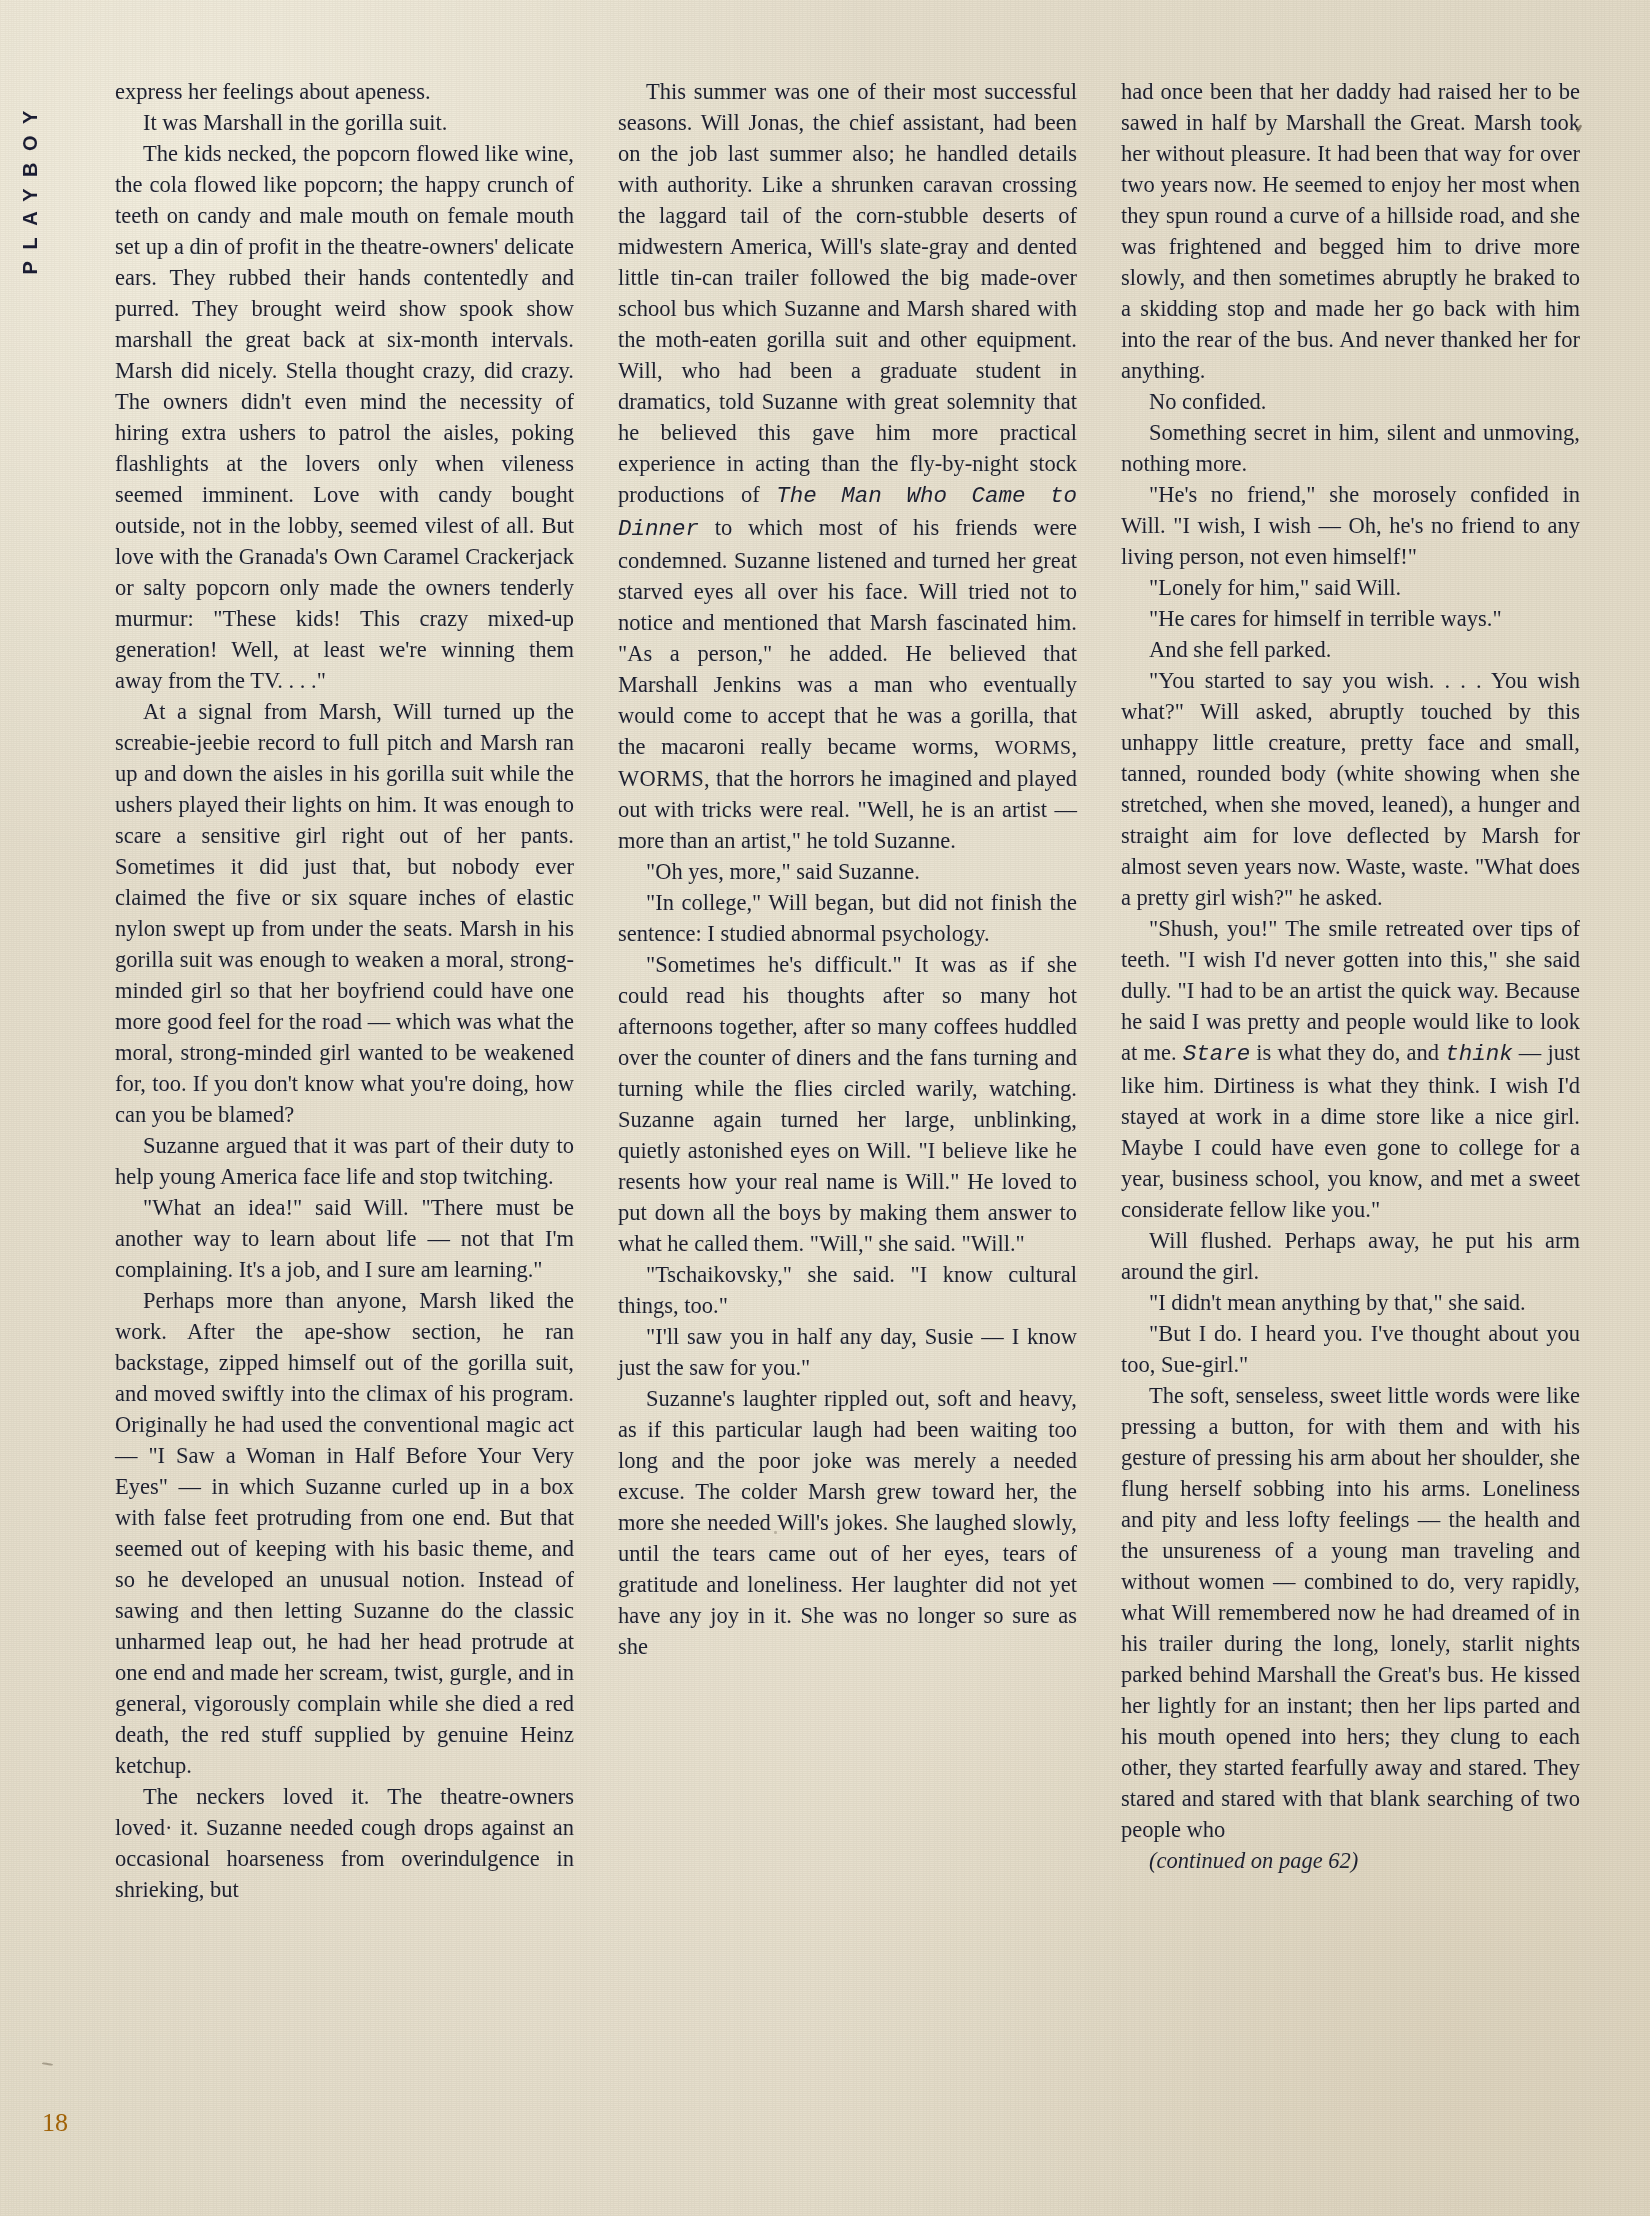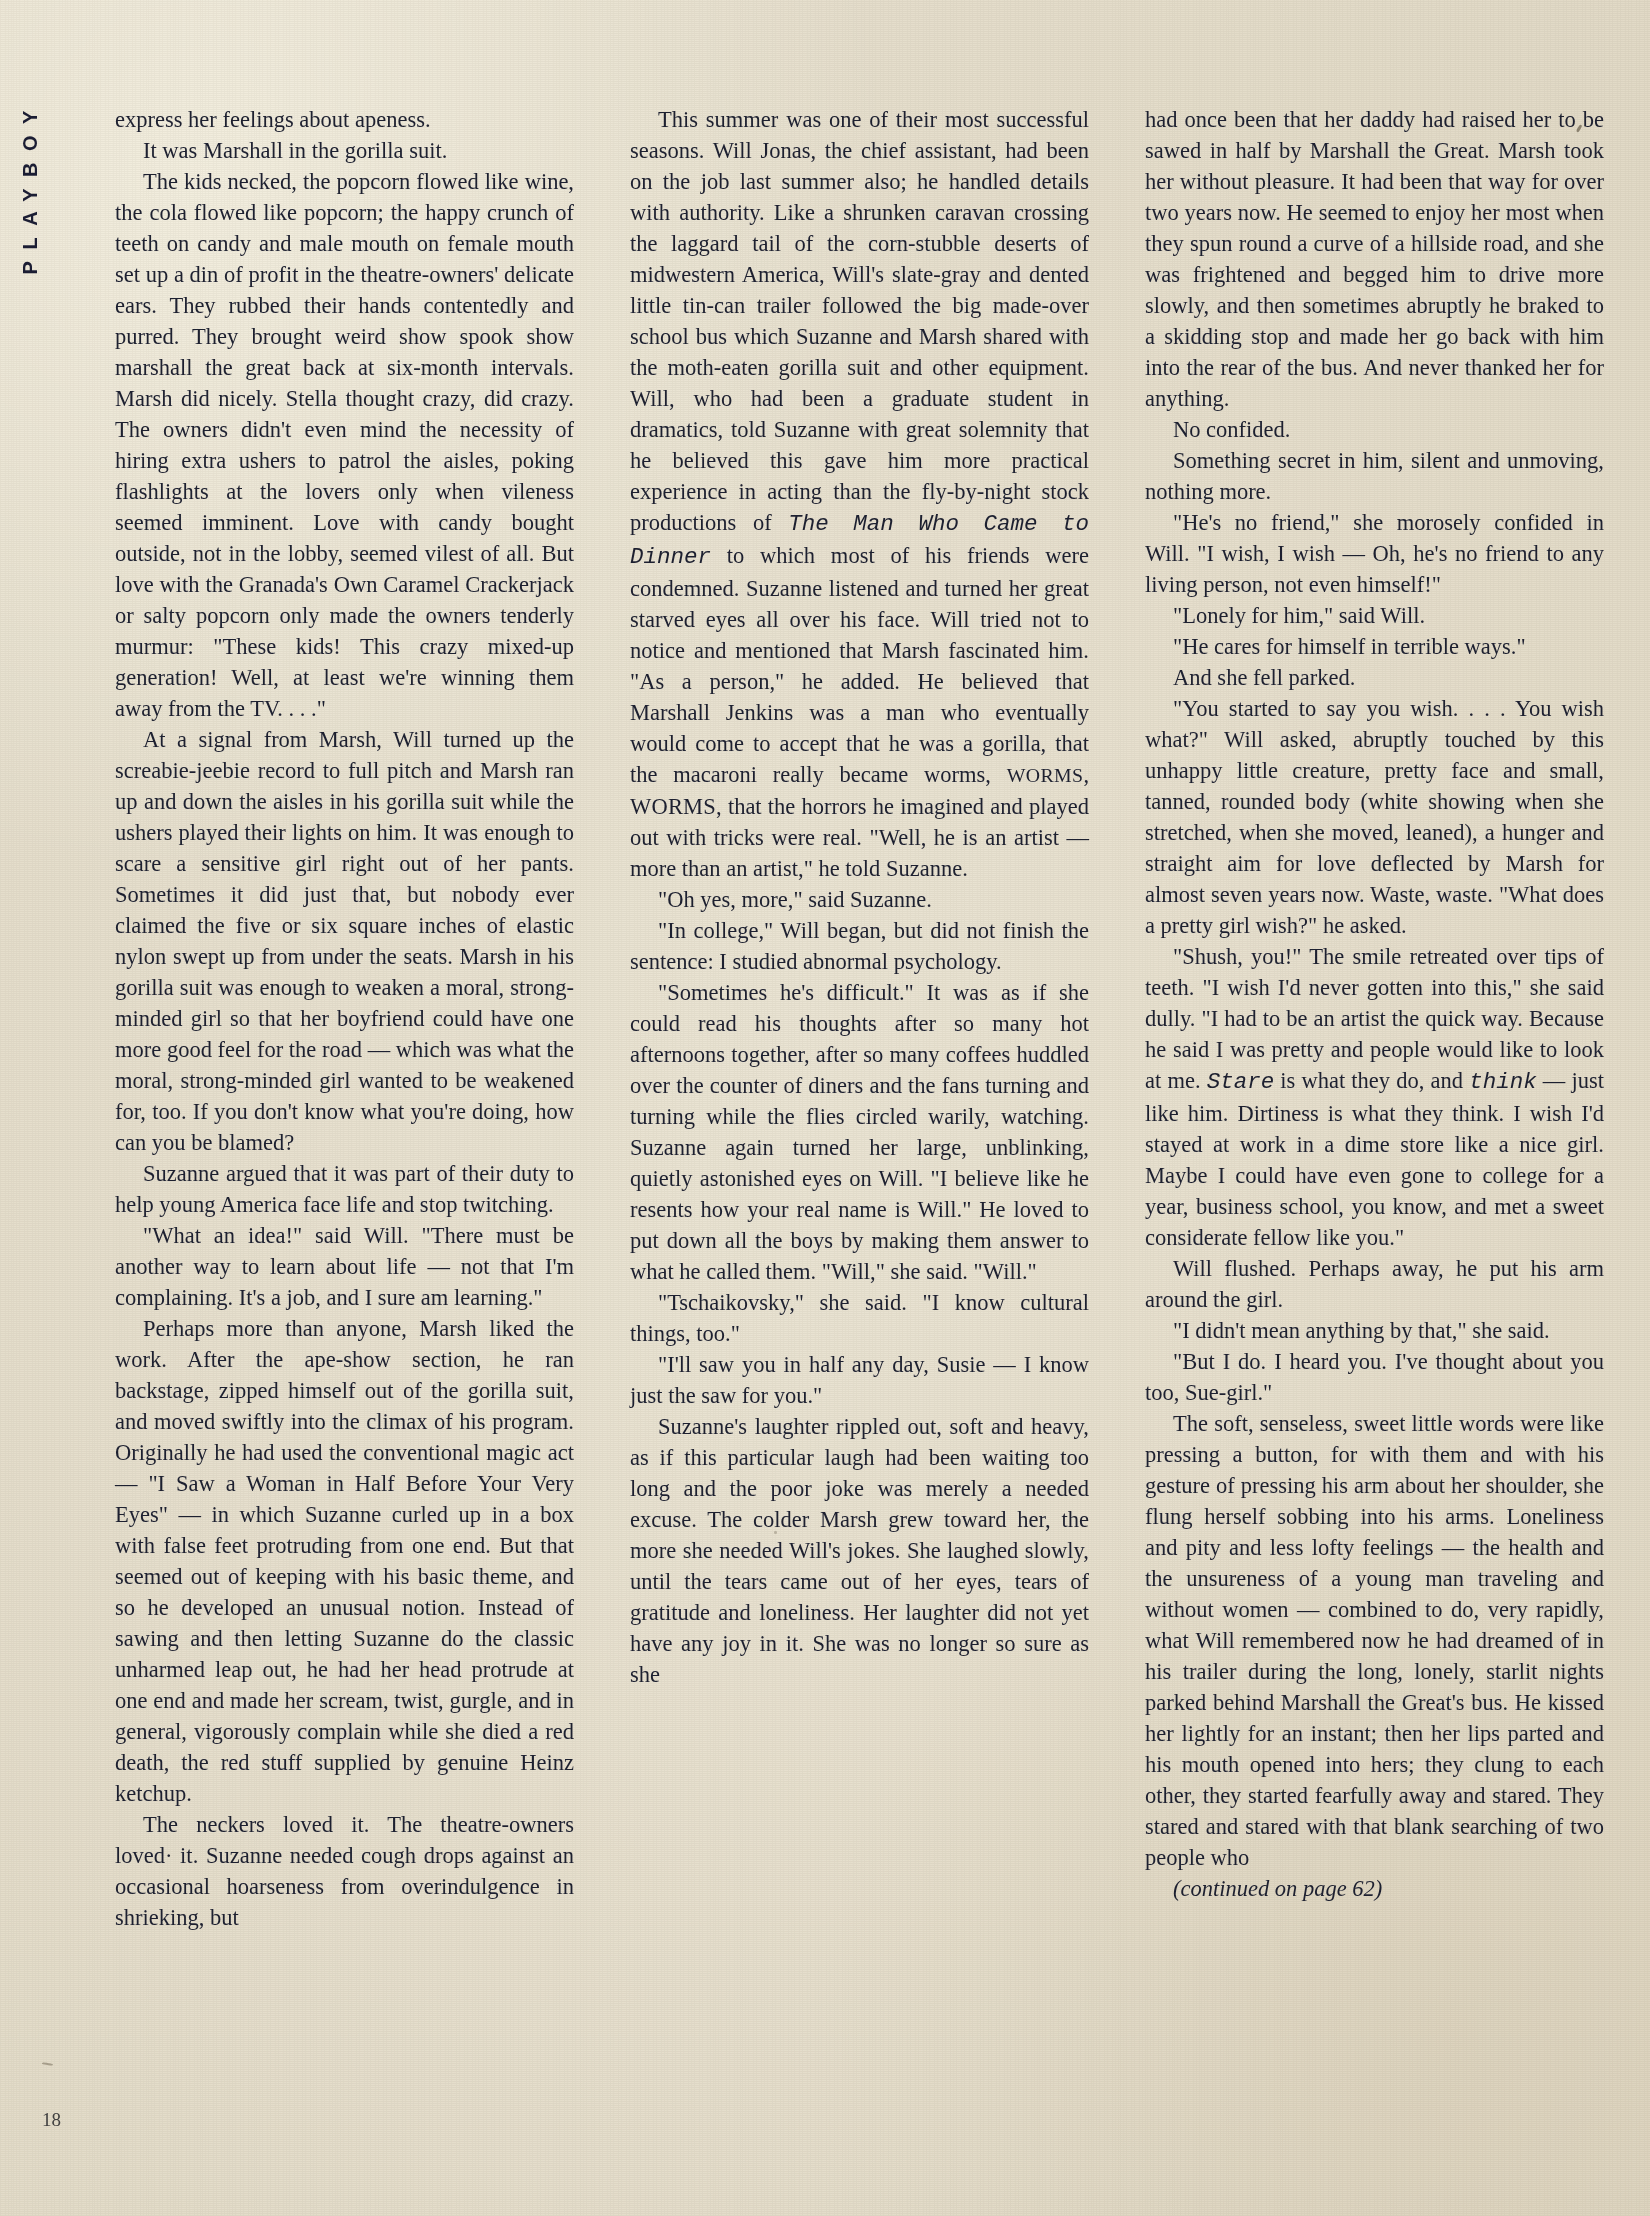--- a/index.html
+++ b/index.html
@@ -67,25 +67,25 @@
     font-size: 20px;
     letter-spacing: 11.5px;
     color: #1b1d33;
     text-indent: 11.5px;
   }
 
   
   .columns {
     position: absolute;
     left: 115px;
-    top: 104px;
+    top: 76px;
     width: 1477px;
     height: 2023px;
     display: flex;
-    gap: 56px;
+    gap: 44px;
     z-index: 7;
   }
   .col {
     width: 459px;
     flex: 0 0 459px;
     position: relative;
   }
   .col p {
     margin: 0;
     font-size: 22.5px;
@@ -100,23 +100,23 @@
 
   .col i, .col em { font-style: italic; font-family: Liberation Mono, monospace; }
   .caps-med { font-size: 0.88em; letter-spacing: 0.4px; }
   .caps-big { font-size: 1.0em; letter-spacing: 0.2px; }
 
   
   .folio {
     position: absolute;
     left: 42px;
     top: 2110px;
-    font-size: 19px;
+    font-size: 26px;
     line-height: 1;
-    color: #404040;
+    color: #a16207;
     z-index: 8;
     font-family: "Liberation Serif", "DejaVu Serif", serif;
   }
 
   
   .continued {
     margin: 0;
     margin-top: 2.7px;
     font-style: italic;
     font-size: 21px;

